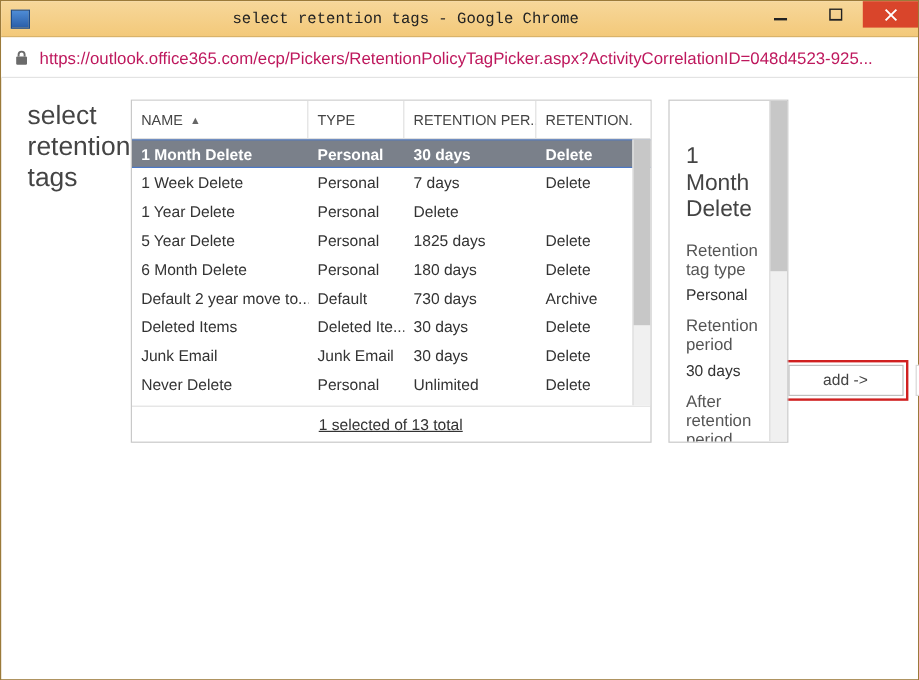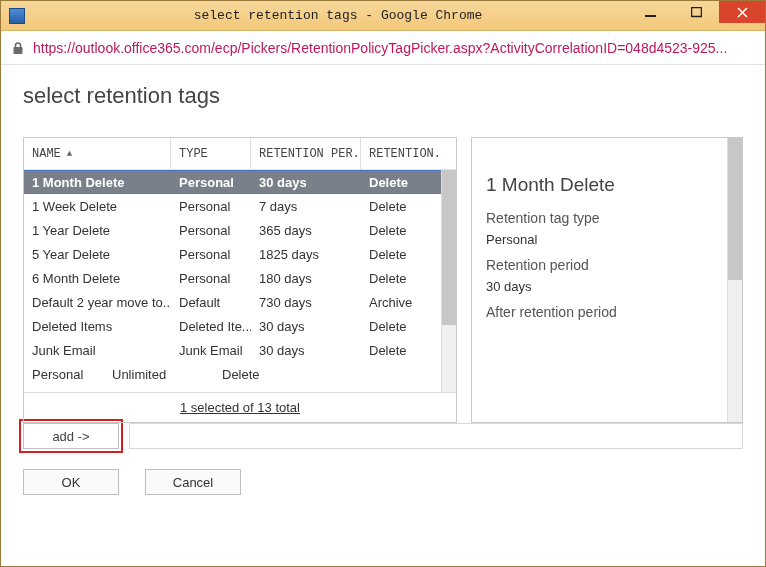--- a/index.html
+++ b/index.html
@@ -75,21 +75,21 @@
     gap: 8px;
   }
   .lock-icon {
     width: 14px; height: 14px;
     color: #6b6b6b;
   }
   .content {
     flex: 1;
     padding: 18px 22px 16px 22px;
     display: flex;
-    flex-direction: column;
+    flex-direction: row;
     color: #333;
   }
   .page-title {
     font-size: 22px;
     font-weight: 300;
     color: #444;
     margin-bottom: 28px;
   }
   .split {
     display: flex;
@@ -114,21 +114,21 @@
   }
   .col {
     display: flex;
     align-items: center;
     padding: 0 8px;
     border-right: 1px solid #e0e0e0;
     overflow: hidden;
     white-space: nowrap;
     text-overflow: ellipsis;
   }
-  .grid-head .col { cursor: pointer; font-family: Liberation Mono, monospace; }
+  .grid-head .col { cursor: pointer; }
   .col.name { width: 147px; }
   .col.type { width: 80px; }
   .col.period { width: 110px; }
   .col.action { width: 80px; border-right: none; }
   .sort-arrow {
     margin-left: 6px;
     font-size: 9px;
     color: #666;
   }
   .grid-body {
@@ -294,21 +294,20 @@
             </div>
             <div class="row">
               <div class="col name">1 Week Delete</div>
               <div class="col type">Personal</div>
               <div class="col period">7 days</div>
               <div class="col action">Delete</div>
             </div>
             <div class="row">
               <div class="col name">1 Year Delete</div>
               <div class="col type">Personal</div>
-              <div class="col period">365 days</div>
               <div class="col action">Delete</div>
             </div>
             <div class="row">
               <div class="col name">5 Year Delete</div>
               <div class="col type">Personal</div>
               <div class="col period">1825 days</div>
               <div class="col action">Delete</div>
             </div>
             <div class="row">
               <div class="col name">6 Month Delete</div>
@@ -328,20 +327,21 @@
               <div class="col period">30 days</div>
               <div class="col action">Delete</div>
             </div>
             <div class="row">
               <div class="col name">Junk Email</div>
               <div class="col type">Junk Email</div>
               <div class="col period">30 days</div>
               <div class="col action">Delete</div>
             </div>
             <div class="row">
+              <div class="col name">Never Delete</div>
               <div class="col type">Personal</div>
               <div class="col period">Unlimited</div>
               <div class="col action">Delete</div>
             </div>
             <div class="vscroll">
             <div class="thumb" style="height:70%;"></div>
           </div>
         </div>
         <div class="list-footer">1 selected of 13 total</div>
       </div>

